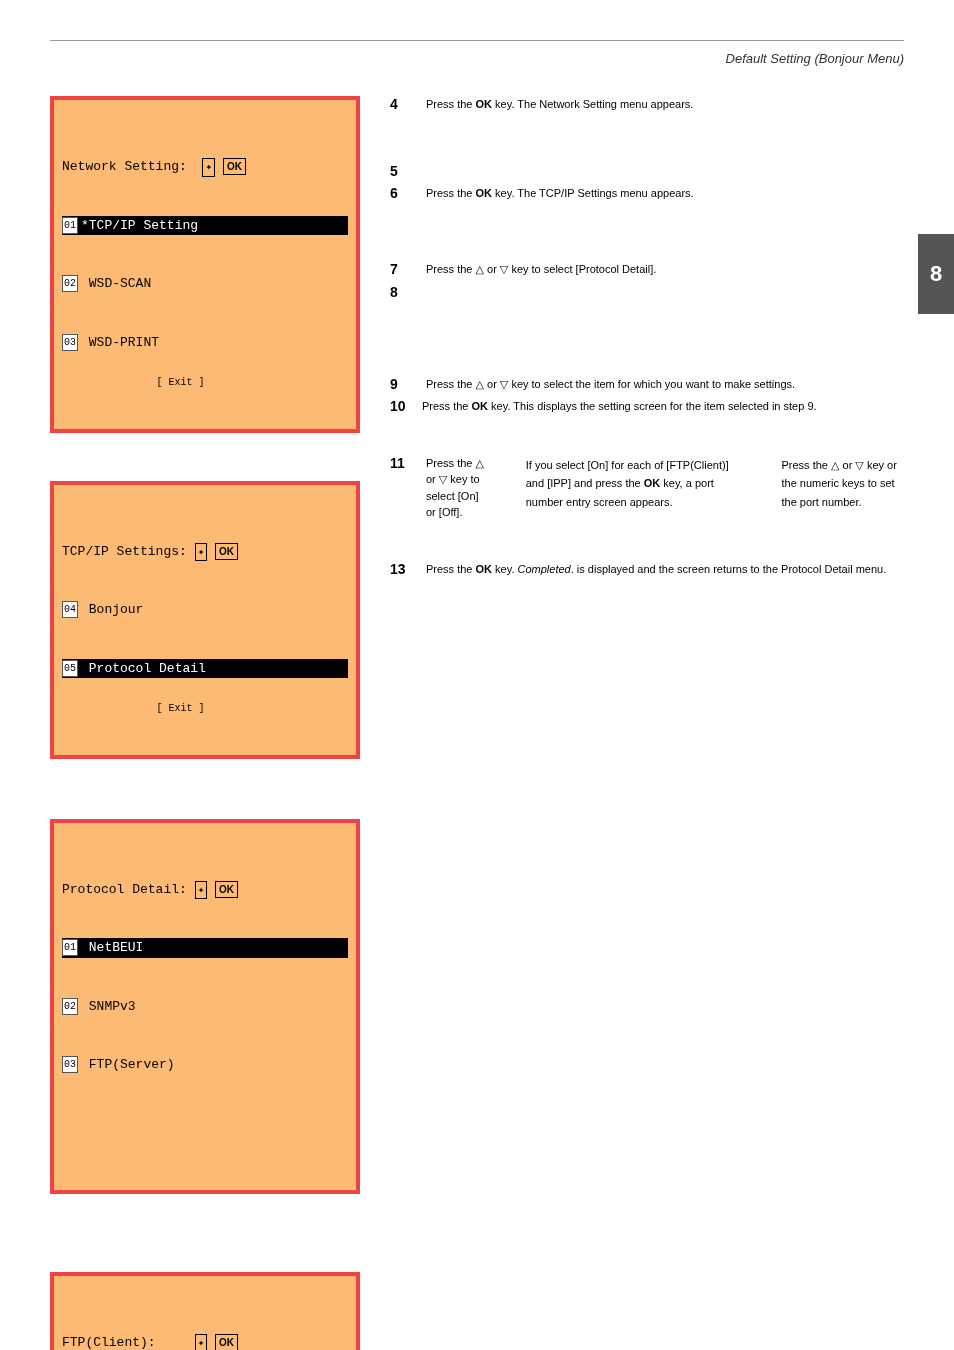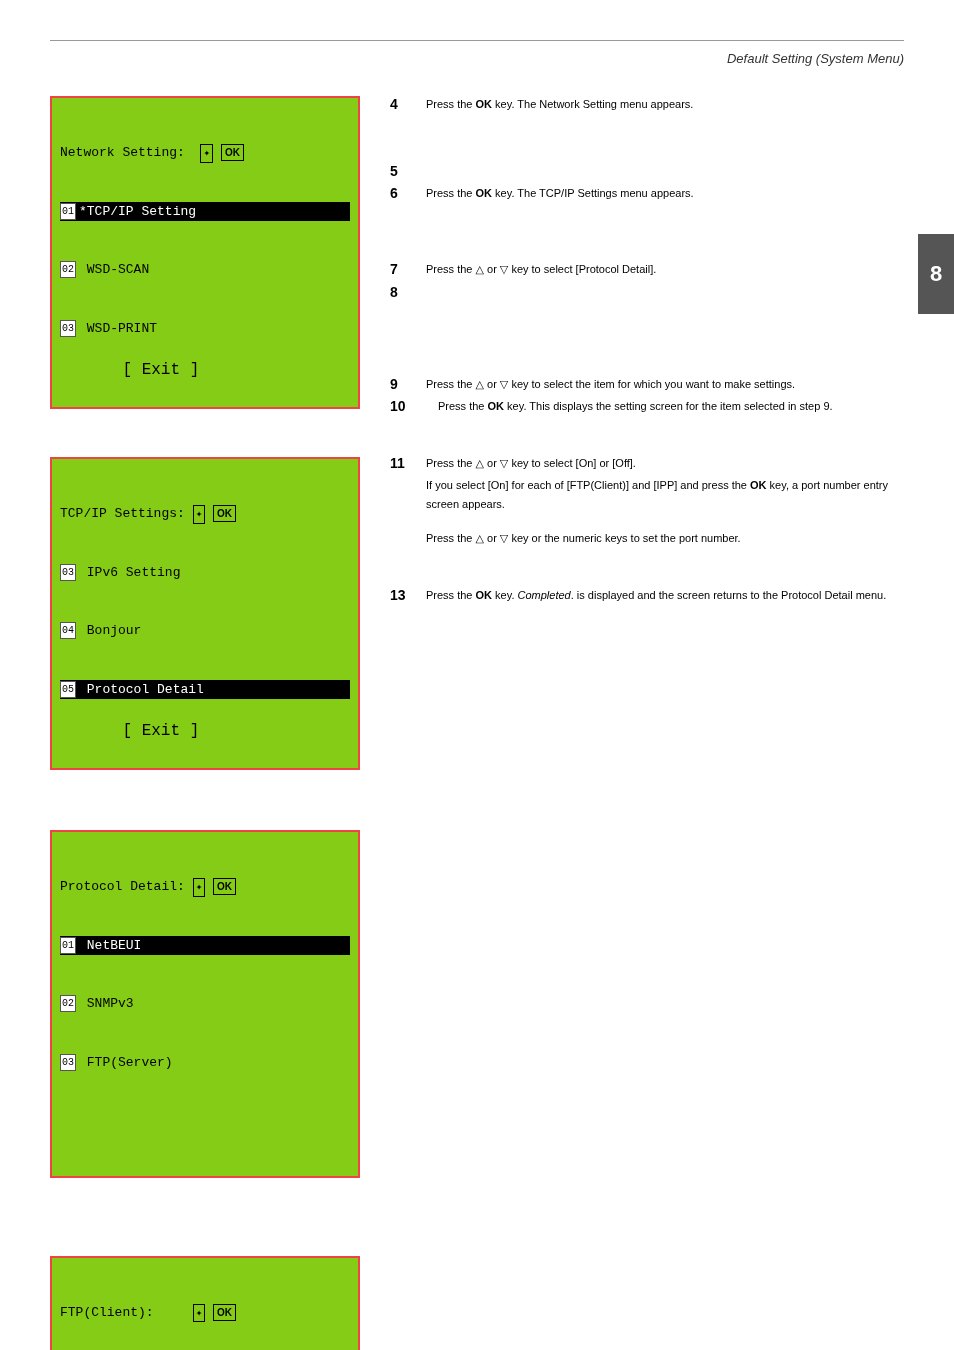--- a/index.html
+++ b/index.html
@@ -47,23 +47,23 @@
 
     .right-col {
       flex: 1;
       padding-left: 30px;
     }
 
     
     .lcd-panel {
       font-family: 'Courier New', Courier, monospace;
       font-size: 13px;
-      background: #84cc16;
-      border: 2px solid #ef4444;
-      padding: 6px 8px;
+      background: #fdba74;
+      border: 4px solid #ef4444;
+      padding: 18px 8px;
       margin-bottom: 40px;
       line-height: 1.5;
       white-space: pre;
       position: relative;
     }
 
     .lcd-num {
       display: inline-block;
       border: 1px solid #555;
       font-size: 10px;
@@ -139,51 +139,51 @@
       display: block;
       background: #000;
       color: #fff;
       font-family: 'Courier New', Courier, monospace;
       font-size: 13px;
     }
 
     .lcd-exit {
       text-align: left;
       font-family: 'Courier New', Courier, monospace;
-      font-size: 16px;
+      font-size: 10px;
+      margin-left: 32px;
     }
 
     .right-col-inner {
       position: relative;
     }
   </style>
 </head>
 <body>
 
 <div class="page-container">
   <div class="top-rule"></div>
   <div class="header-right">
-    <span>Default Setting (System Menu)</span>
+    <span>Default Setting (Bonjour Menu)</span>
   </div>
 
   <div class="content-area">
 
     <div class="left-col">
 
       <div class="lcd-panel" style="margin-bottom:48px;">
         <span class="lcd-line">Network Setting: &nbsp;<span style="display:inline-block;border:1px solid #000;padding:0 2px;font-size:11px;">✦</span>&nbsp;<span class="ok-icon">OK</span></span>
         <span class="lcd-line-hl"><span class="lcd-num" style="background:#fff;color:#000;">01</span>*TCP/IP Setting&nbsp;&nbsp;&nbsp;&nbsp;&nbsp;</span>
         <span class="lcd-line"><span class="lcd-num">02</span> WSD-SCAN</span>
         <span class="lcd-line"><span class="lcd-num">03</span> WSD-PRINT</span>
         <span class="lcd-exit">[ Exit ]</span>
       </div>
 
       <div class="lcd-panel" style="margin-bottom:60px;">
         <span class="lcd-line">TCP/IP Settings: <span style="display:inline-block;border:1px solid #000;padding:0 2px;font-size:11px;">✦</span>&nbsp;<span class="ok-icon">OK</span></span>
-        <span class="lcd-line"><span class="lcd-num">03</span> IPv6 Setting</span>
         <span class="lcd-line"><span class="lcd-num">04</span> Bonjour</span>
         <span class="lcd-line-hl"><span class="lcd-num" style="background:#fff;color:#000;">05</span> Protocol Detail&nbsp;&nbsp;&nbsp;</span>
         <span class="lcd-exit">[ Exit ]</span>
       </div>
 
       <div class="lcd-panel" style="margin-bottom:78px;">
         <span class="lcd-line">Protocol Detail: <span style="display:inline-block;border:1px solid #000;padding:0 2px;font-size:11px;">✦</span>&nbsp;<span class="ok-icon">OK</span></span>
         <span class="lcd-line-hl"><span class="lcd-num" style="background:#fff;color:#000;">01</span> NetBEUI&nbsp;&nbsp;&nbsp;&nbsp;&nbsp;&nbsp;&nbsp;&nbsp;&nbsp;&nbsp;&nbsp;&nbsp;</span>
         <span class="lcd-line"><span class="lcd-num">02</span> SNMPv3</span>
         <span class="lcd-line"><span class="lcd-num">03</span> FTP(Server)</span>
@@ -229,29 +229,29 @@
         </div>
 
         <div style="height:70px;"></div>
 
         <div class="step-block" style="margin-bottom:6px;">
           <span class="step-num">9</span>
           <span class="step-text">Press the △ or ▽ key to select the item for which you want to make settings.</span>
         </div>
 
         <div class="step-block" style="flex-direction:column;gap:4px;">
-          <div style="display:flex;gap:20px;">
+          <div style="display:flex;gap:4px;">
             <span class="step-num">10</span>
             <span class="step-text">Press the <b>OK</b> key. This displays the setting screen for the item selected in step 9.</span>
           </div>
         </div>
 
         <div style="height:18px;"></div>
 
-        <div class="step-block" style="flex-direction:column;gap:4px;">
+        <div class="step-block" style="flex-direction:row;gap:4px;">
           <div style="display:flex;gap:8px;">
             <span class="step-num">11</span>
             <span class="step-text">Press the △ or ▽ key to select [On] or [Off].</span>
           </div>
           <div style="padding-left:36px;">
             <span class="step-text">If you select [On] for each of [FTP(Client)] and [IPP] and press the <b>OK</b> key, a port number entry screen appears.</span>
           </div>
           <div style="height:8px;"></div>
           <div style="padding-left:36px;">
             <span class="step-text">Press the △ or ▽ key or the numeric keys to set the port number.</span>

